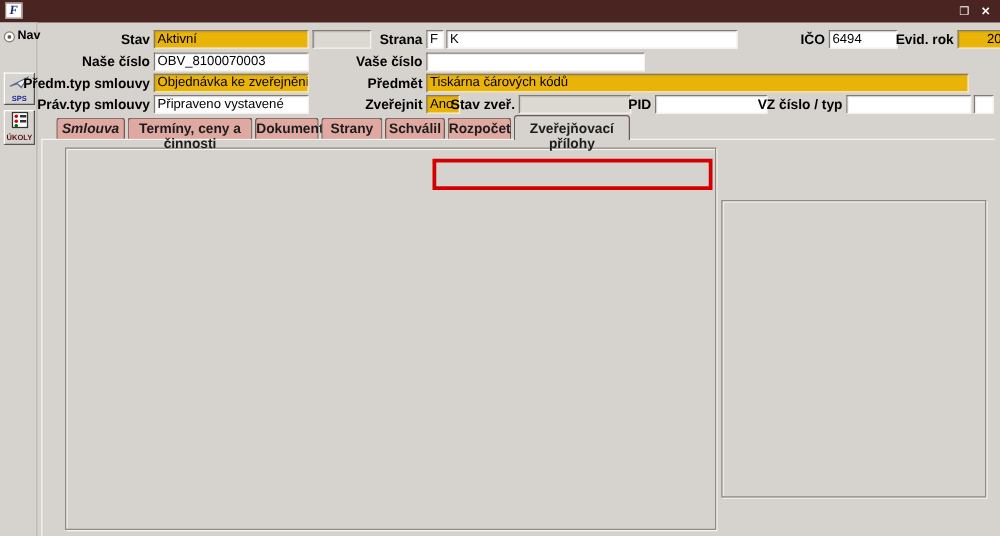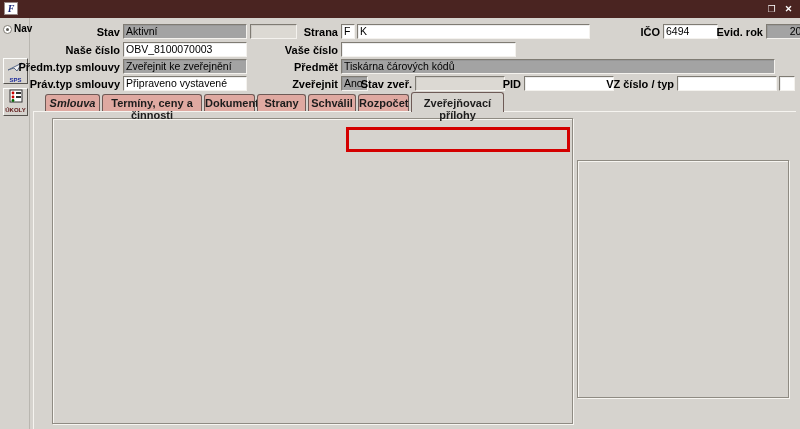--- a/index.html
+++ b/index.html
@@ -15,21 +15,21 @@
   .titletext{left:22px;top:2px;font-size:11px;font-weight:bold;white-space:nowrap;color:#fff;}
   .appicon{left:4px;top:2px;width:14px;height:13px;background:#fff;border:1px solid #9a8c8a;
     color:#1b2a7a;font:italic bold 10px/12px "Liberation Serif",serif;text-align:center;}
   .winbtn{top:3px;width:13px;height:12px;color:#fff;font-size:9px;line-height:12px;text-align:center;cursor:pointer;}
   
   .lbl{position:absolute;font-size:11px;font-weight:bold;color:#000;white-space:nowrap;box-sizing:border-box;}
   .rlbl{text-align:right;}
   .fld{position:absolute;box-sizing:border-box;background:#fff;border:1px solid;
     border-color:#7f7b73 #f4f2ee #f4f2ee #7f7b73;box-shadow:inset 1px 1px 0 rgba(0,0,0,.07);
     font-size:10.5px;line-height:12px;padding:0 2px;white-space:nowrap;overflow:hidden;color:#000;}
-  .pink{background:#a3a3a3;}
+  .pink{background:#eab308;}
   .greyfld{background:#dcd9d3;color:#8b8983;}
   .bluecell{background:#cde0f5;}
   .ra{text-align:right;}
   .multiline{white-space:normal;line-height:11px;padding-top:1px;}
   
   .btn{position:absolute;box-sizing:border-box;background:#d6d3ce;color:#000;
     border:1px solid;border-color:#fdfdfb #56534e #56534e #fdfdfb;
     box-shadow:inset -1px -1px 0 #a19d97,inset 1px 1px 0 #ffffff;
     font-size:10.5px;font-weight:bold;text-align:center;cursor:pointer;white-space:nowrap;overflow:hidden;}
   .btn.dis{color:#90 8e88;color:#908e88;cursor:default;}
@@ -107,21 +107,21 @@
 <div class="fld" style="left:663px;top:24px;width:55px;height:15px;">6494</div>
 <div class="lbl rlbl" style="right:37px;top:26px;">Evid. rok</div>
 <div class="fld pink ra" style="left:766px;top:24px;width:50px;height:15px;">2017</div>
 
 <div class="lbl rlbl" style="right:680px;top:44px;">Naše číslo</div>
 <div class="fld" style="left:123px;top:42px;width:124px;height:15px;">OBV_8100070003</div>
 <div class="lbl rlbl" style="right:462px;top:44px;">Vaše číslo</div>
 <div class="fld" style="left:341px;top:42px;width:175px;height:15px;"></div>
 
 <div class="lbl rlbl" style="right:680px;top:61px;">Předm.typ smlouvy</div>
-<div class="fld pink" style="left:123px;top:59px;width:124px;height:15px;">Zveřejnit ke zveřejnění</div>
+<div class="fld pink" style="left:123px;top:59px;width:124px;height:15px;">Objednávka ke zveřejnění</div>
 <div class="lbl rlbl" style="right:462px;top:61px;">Předmět</div>
 <div class="fld pink" style="left:341px;top:59px;width:434px;height:15px;">Tiskárna čárových kódů</div>
 
 <div class="lbl rlbl" style="right:680px;top:78px;">Práv.typ smlouvy</div>
 <div class="fld" style="left:123px;top:76px;width:124px;height:15px;">Připraveno vystavené</div>
 <div class="lbl rlbl" style="right:462px;top:78px;">Zveřejnit</div>
 <div class="fld pink" style="left:341px;top:76px;width:27px;height:15px;">Ano</div>
 <div class="lbl rlbl" style="right:388px;top:78px;">Stav zveř.</div>
 <div class="fld greyfld" style="left:415px;top:76px;width:90px;height:15px;"></div>
 <div class="lbl rlbl" style="right:279px;top:78px;">PID</div>

